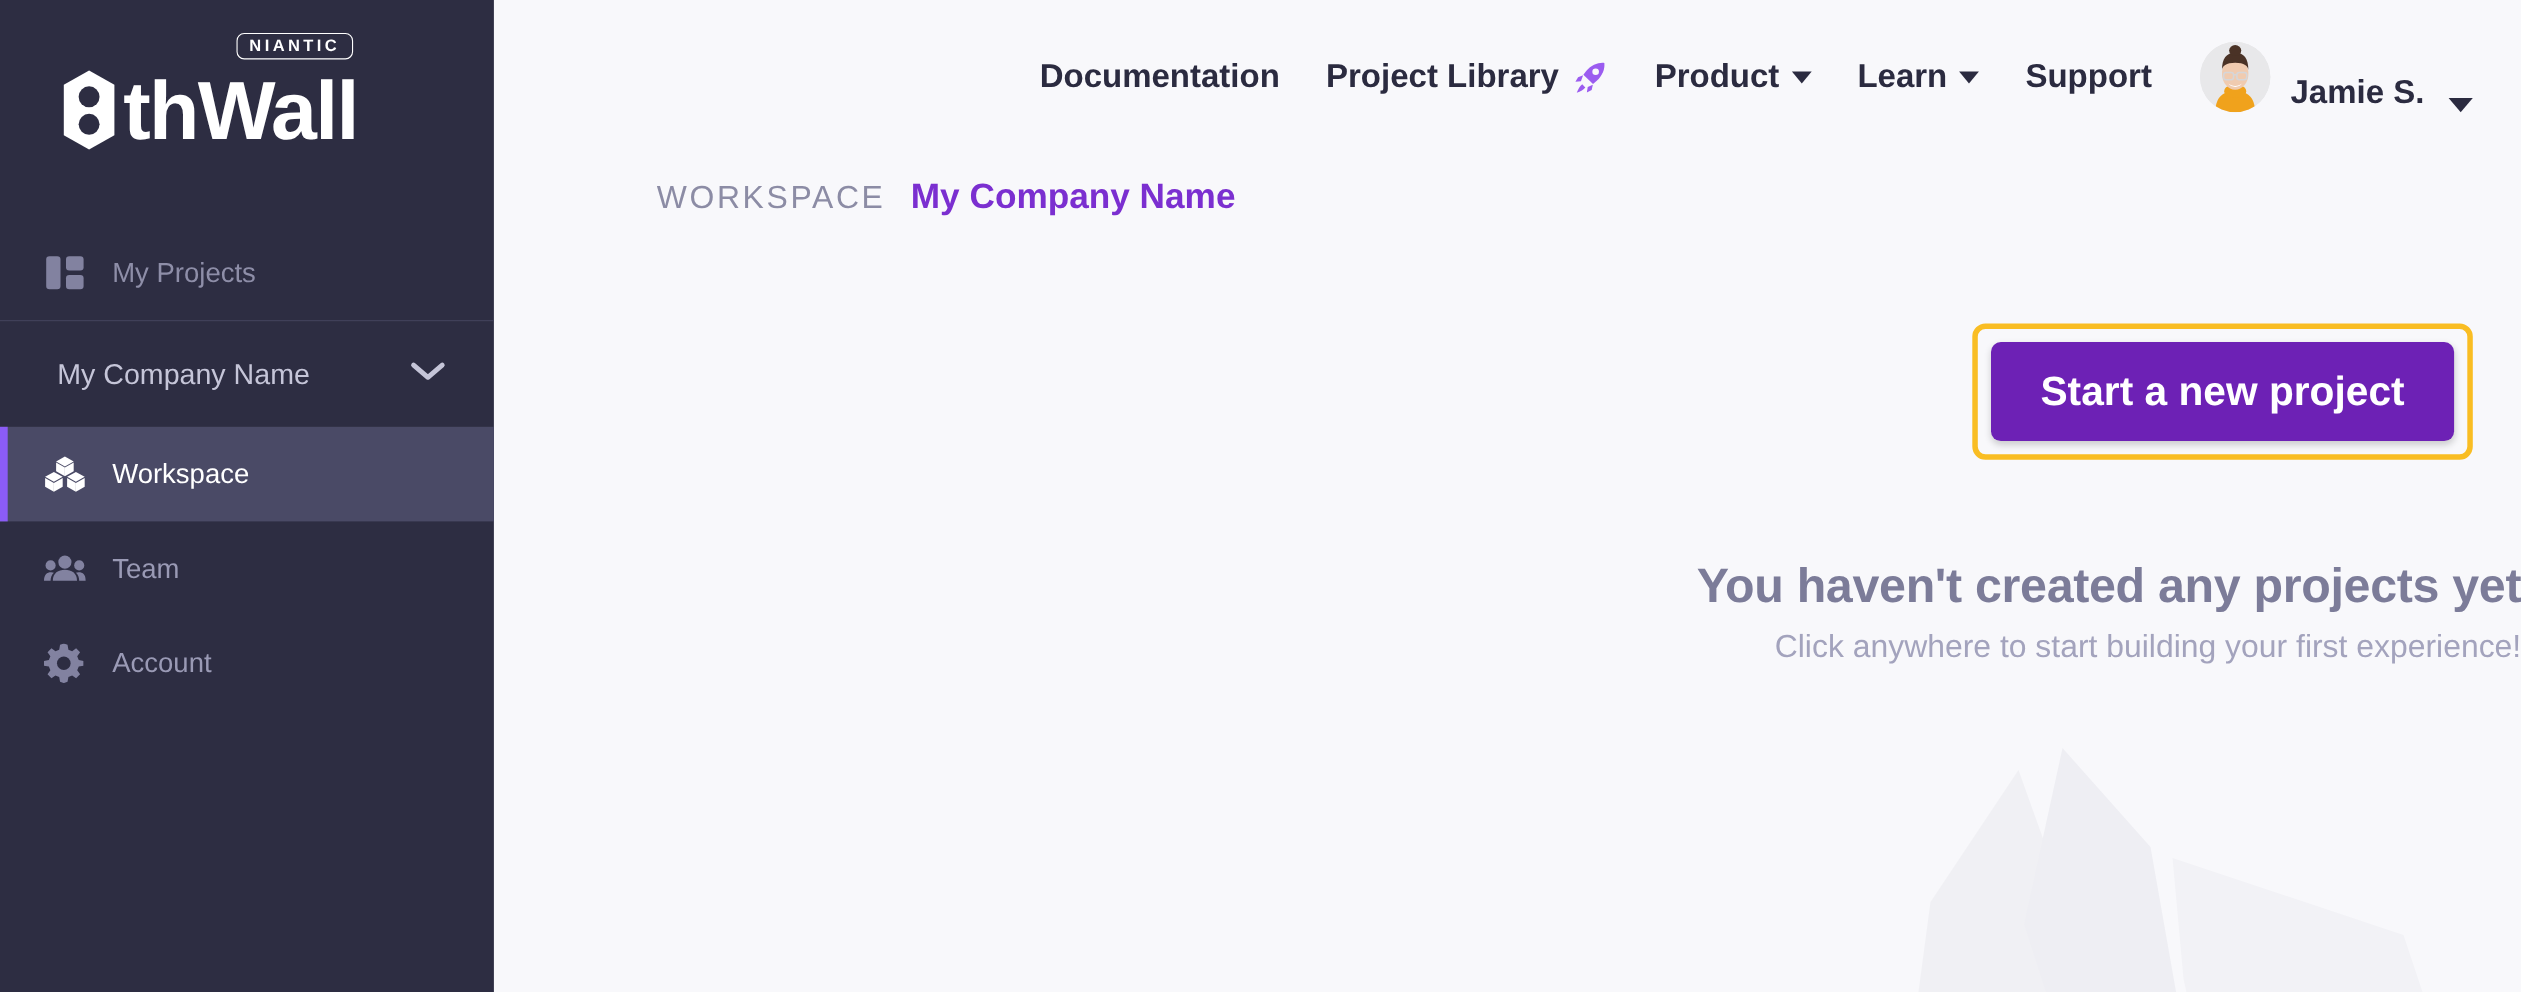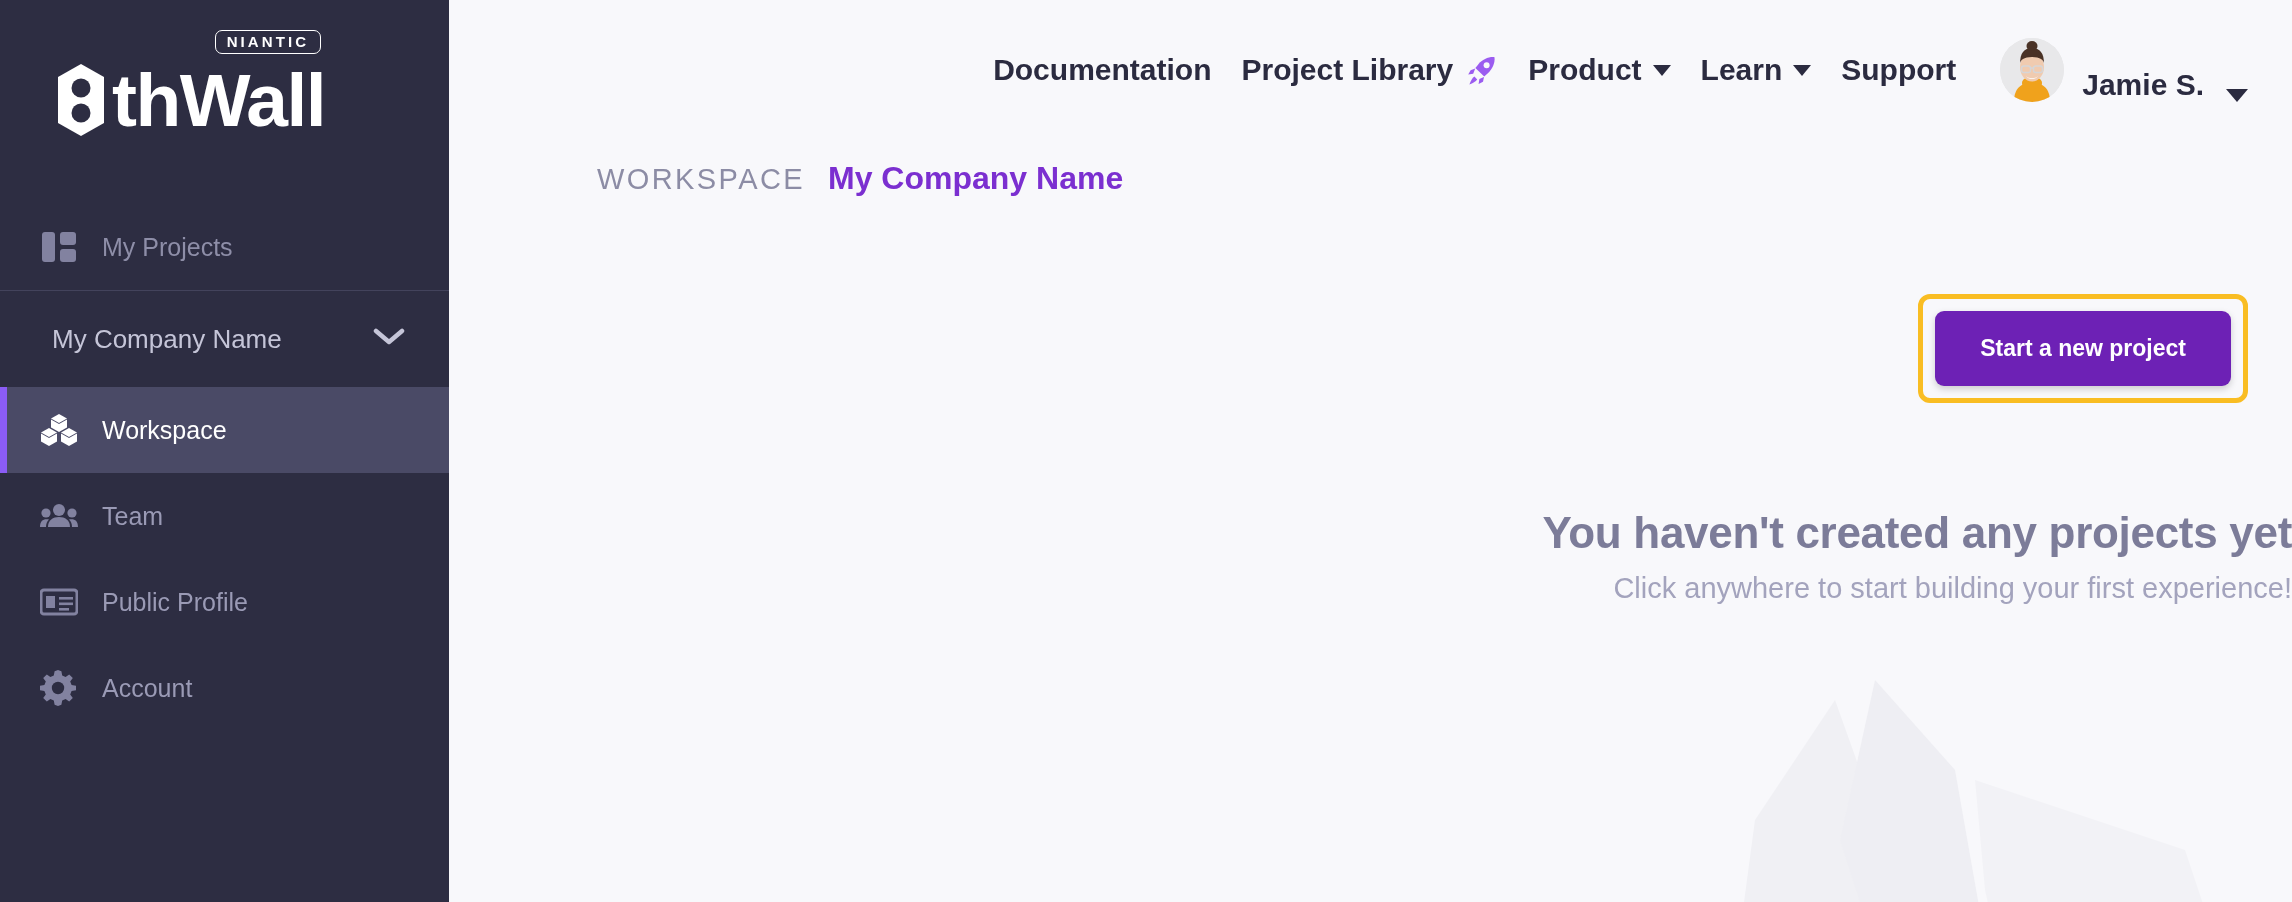--- a/index.html
+++ b/index.html
@@ -151,21 +151,21 @@
     box-sizing: border-box;
     position: relative;
     z-index: 3;
   }
   .nav-item {
     display: flex;
     align-items: center;
     font-size: 30px;
     font-weight: 700;
     color: #2b2b40;
-    margin-left: 30px;
+    margin-left: 42px;
     white-space: nowrap;
     cursor: pointer;
   }
   .nav-item:first-child { margin-left: 0; }
   .rocket {
     margin-left: 13px;
     display: inline-block;
     width: 32px;
     height: 32px;
   }
@@ -239,21 +239,21 @@
   .cta-highlight {
     border: 5px solid #f9bd23;
     border-radius: 12px;
     padding: 12px;
     background: transparent;
     display: inline-block;
   }
   .cta-button {
     background: #6d21b5;
     color: #ffffff;
-    font-size: 23px;
+    font-size: 37px;
     font-weight: 600;
     border: none;
     border-radius: 9px;
     padding: 24px 45px;
     cursor: pointer;
     white-space: nowrap;
     box-shadow: 0 3px 7px rgba(0,0,0,0.18);
     font-family: "Liberation Sans", sans-serif;
     display: block;
   }
@@ -361,32 +361,20 @@
             <path d="M8 25 C8 18 13 15 19 15 C25 15 30 18 30 25 Z" fill="#8282a0"></path>
             <circle cx="6" cy="11" r="4.6" fill="#8282a0"></circle>
             <path d="M0 25 C0 19.5 2.6 17.2 6.5 17.2 C7.5 17.2 8.4 17.4 9 17.6 C7 19.3 6 21.8 6 25 Z" fill="#8282a0"></path>
             <circle cx="32" cy="11" r="4.6" fill="#8282a0"></circle>
             <path d="M38 25 C38 19.5 35.4 17.2 31.5 17.2 C30.5 17.2 29.6 17.4 29 17.6 C31 19.3 32 21.8 32 25 Z" fill="#8282a0"></path>
           </svg>
         </span>
         <span class="lbl">Team</span>
       </div>
 
-      <div class="side-item">
-        <span class="ico">
-          <svg width="38" height="28" viewBox="0 0 38 28">
-            <rect x="1" y="2" width="36" height="24" rx="3" fill="none" stroke="#8282a0" stroke-width="3"></rect>
-            <rect x="6" y="8" width="9" height="12" fill="#8282a0"></rect>
-            <rect x="19" y="9" width="14" height="2.6" fill="#8282a0"></rect>
-            <rect x="19" y="14.5" width="14" height="2.6" fill="#8282a0"></rect>
-            <rect x="19" y="20" width="10" height="2.6" fill="#8282a0"></rect>
-          </svg>
-        </span>
-        <span class="lbl">Public Profile</span>
-      </div>
 
       <div class="side-item">
         <span class="ico">
           <svg width="36" height="36" viewBox="0 0 36 36">
             <path d="M18 0 L21.4 1.2 L22.2 5.6 L25.6 7 L29.2 4.4 L32.8 8 L30.2 11.6 L31.6 15 L36 15.8 L36 20.2 L31.6 21 L30.2 24.4 L32.8 28 L29.2 31.6 L25.6 29 L22.2 30.4 L21.4 34.8 L18 36 L14.6 34.8 L13.8 30.4 L10.4 29 L6.8 31.6 L3.2 28 L5.8 24.4 L4.4 21 L0 20.2 L0 15.8 L4.4 15 L5.8 11.6 L3.2 8 L6.8 4.4 L10.4 7 L13.8 5.6 L14.6 1.2 Z" fill="#8282a0"></path>
             <circle cx="18" cy="18" r="6.2" fill="#2d2d42"></circle>
           </svg>
         </span>
         <span class="lbl">Account</span>
       </div>

